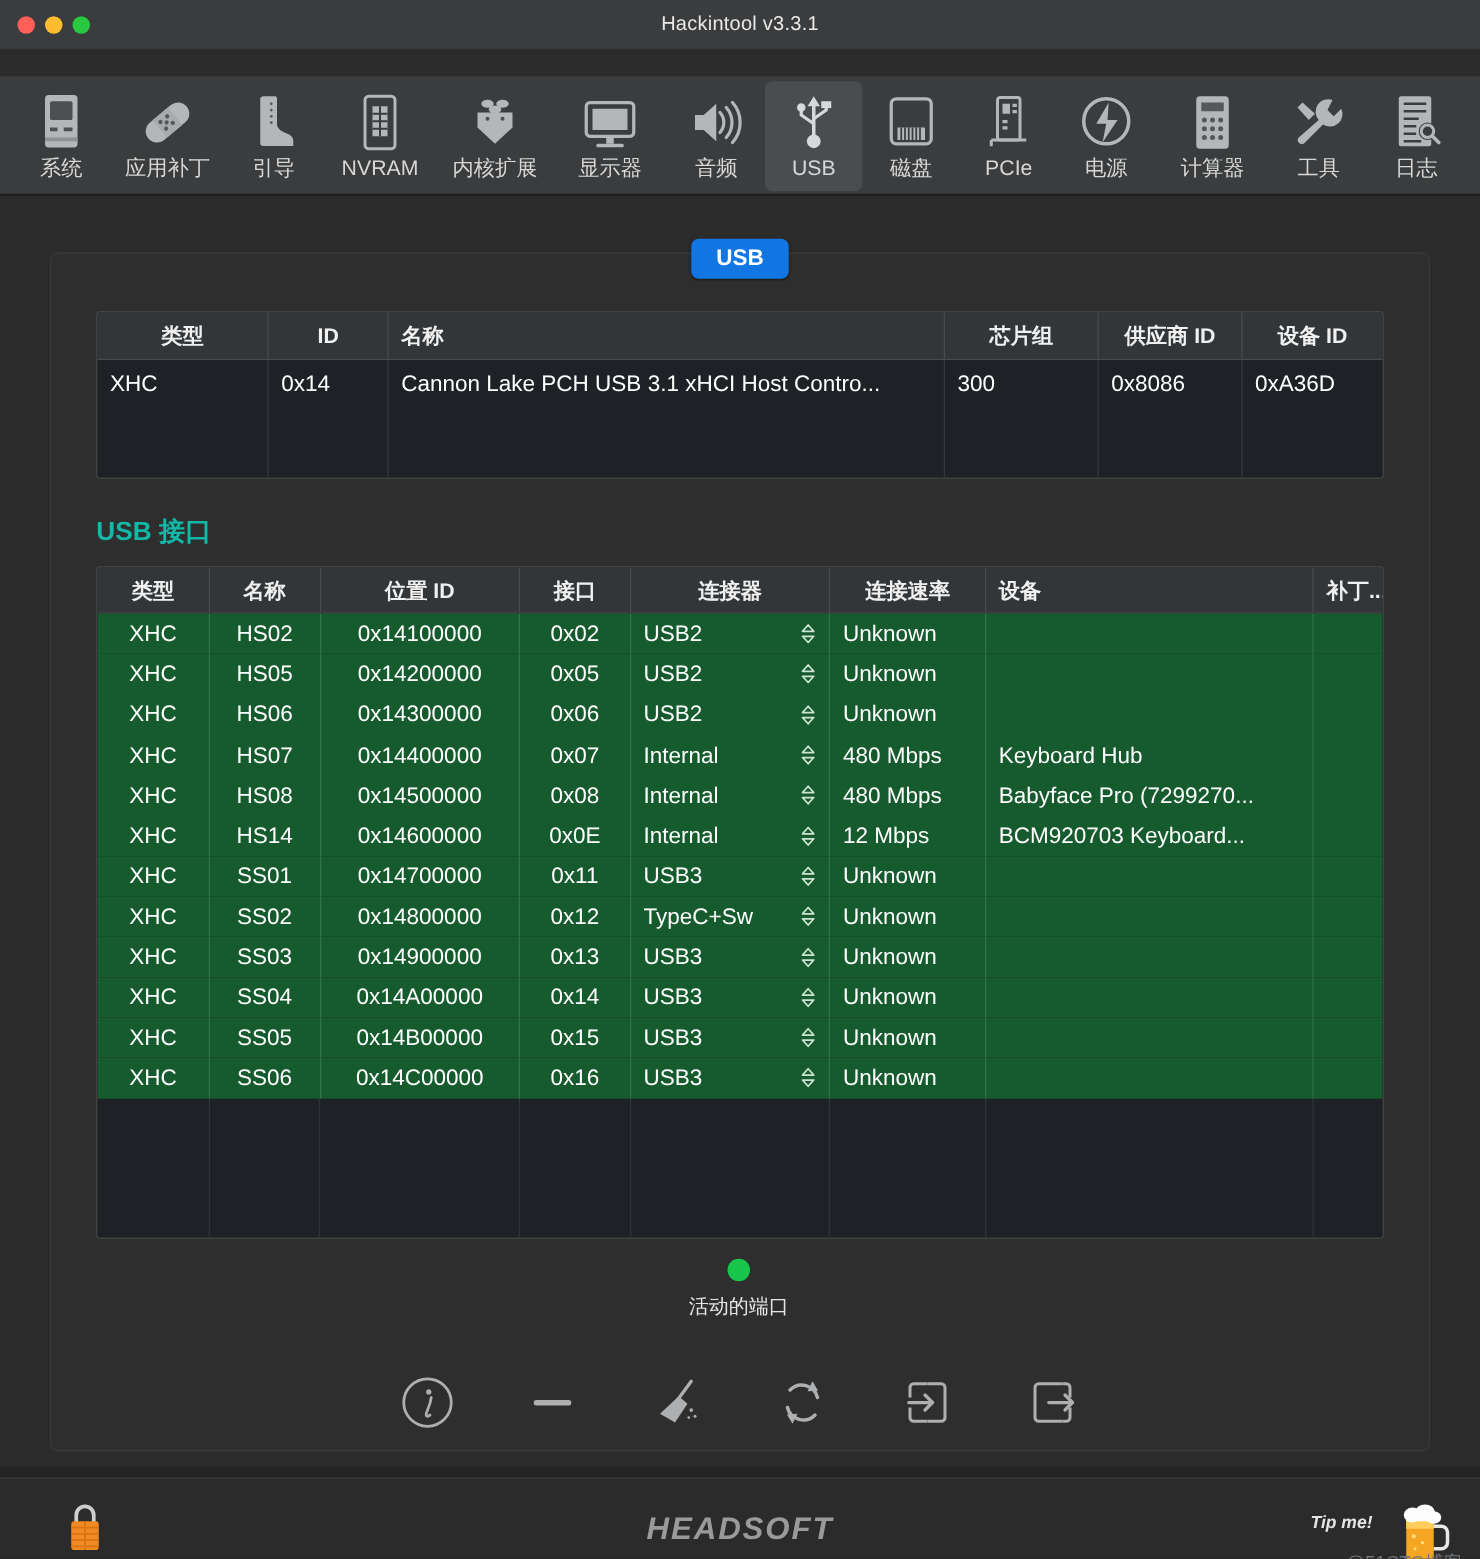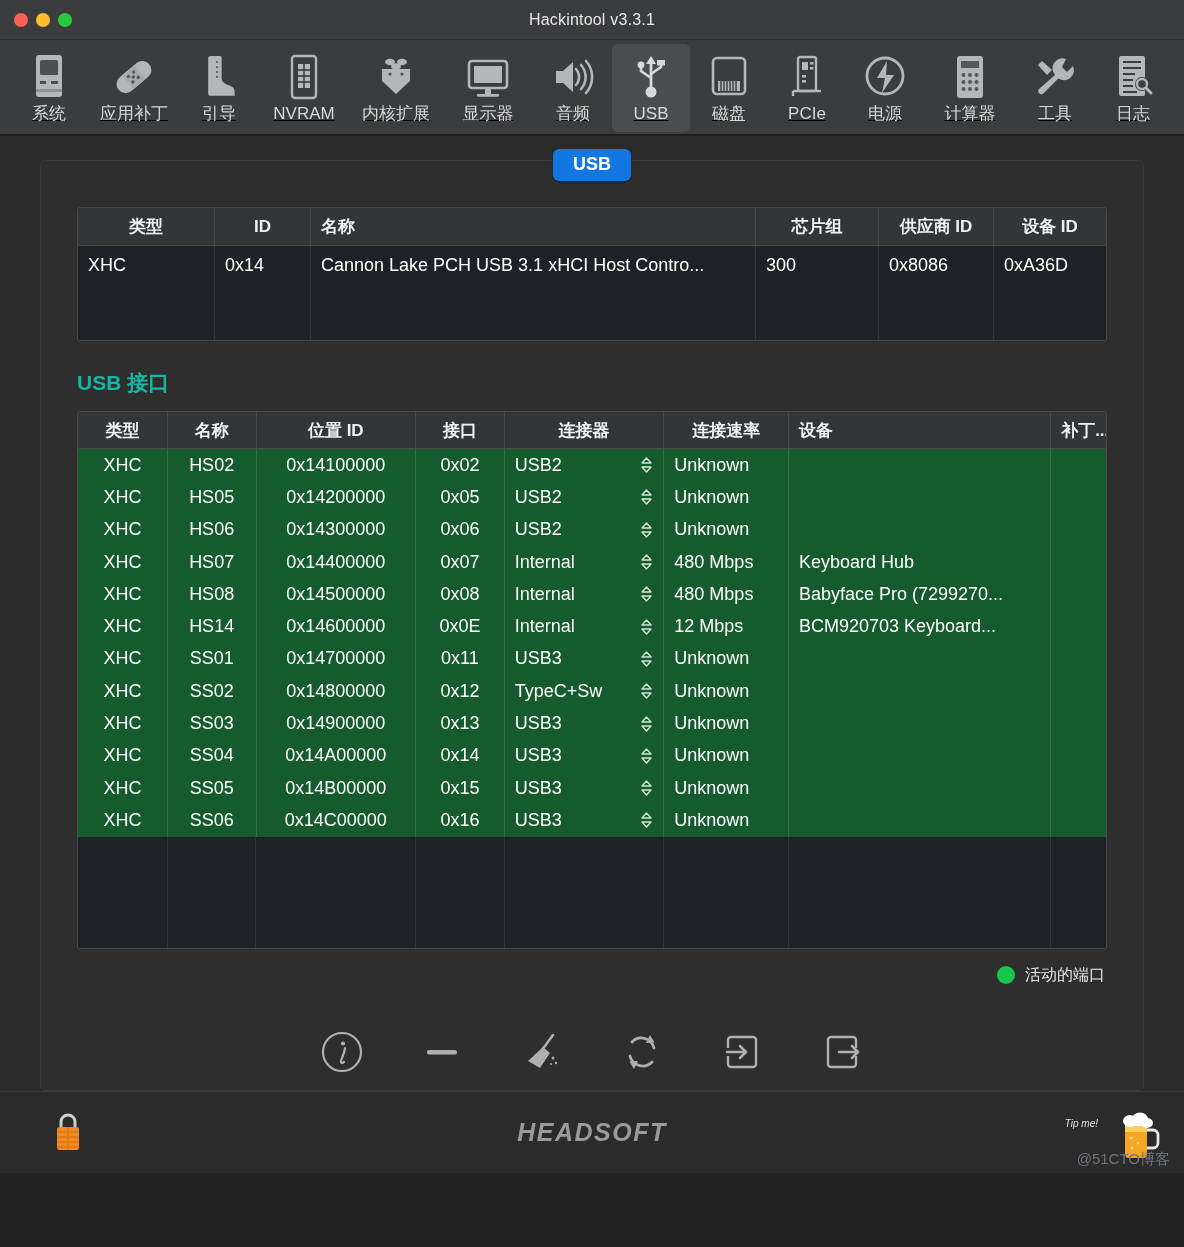--- a/index.html
+++ b/index.html
@@ -7,20 +7,21 @@
     width: 1184px; height: 1247px;
     background: #242424;
     font-family: "Liberation Sans", sans-serif;
     overflow: hidden;
   }
   .window {
     width: 1184px; height: 1173px;
     background: #2b2b2b;
     display: flex; flex-direction: column;
     position: relative;
+    gap: 21px;
   }
 
   
   .titlebar {
     height: 40px; flex: 0 0 40px;
     background: #3a3c3e;
     border-bottom: 1px solid #2e3032;
     position: relative;
     display: flex; align-items: center;
   }
@@ -35,21 +36,20 @@
     pointer-events: none;
   }
 
   
   .toolbar {
     flex: 0 0 96px; height: 96px;
     background: #3a3c3e;
     border-bottom: 2px solid #1c1e20;
     display: flex; align-items: flex-start;
     padding: 4px 8px 0 10px;
-    text-decoration: underline;
   }
   .tb-item {
     width: 78px; height: 88px;
     display: flex; flex-direction: column;
     align-items: center; justify-content: flex-start;
     border-radius: 6px; padding-top: 6px;
     cursor: default;
   }
   .tb-item.active { background: #4a4d50; }
   .tb-ico { height: 54px; display:flex; align-items:center; justify-content:center; }
@@ -159,21 +159,21 @@
   .stepper {
     margin-left: auto; display: flex; flex-direction: column;
     align-items: center; justify-content: center; gap: 1px;
     color: #cfe3d4; line-height: 7px;
   }
   .stepper svg { display:block; }
 
   
   .legend {
     display: flex; align-items: center; justify-content: flex-end;
-    gap: 10px; margin-top: 16px; padding-right: 2px;
+    gap: 10px; margin-top: 16px; padding-right: 2px; flex-direction: column;
   }
   .legend-dot { width: 18px; height: 18px; border-radius: 50%; background: #17c64a; }
   .legend-label { color: #e4e4e4; font-size: 16px; }
 
   
   .actions {
     display: flex; align-items: center; justify-content: center;
     gap: 54px; margin-top: 28px; height: 76px;
   }
   .act { width: 46px; height: 46px; display: flex; align-items: center; justify-content: center; }
@@ -188,21 +188,21 @@
   }
   .lock { margin-left: 50px; }
   .brand {
     position: absolute; left: 0; right: 0; text-align: center;
     color: #9a9a9a; font-size: 25px; font-weight: bold;
     font-style: italic; letter-spacing: 1.5px;
     pointer-events: none;
   }
   .tip {
     position: absolute; right: 86px; top: 26px;
-    color: #e4e4e4; font-size: 10px; font-weight: normal; font-style: italic;
+    color: #e4e4e4; font-size: 14px; font-weight: bold; font-style: italic;
   }
   .beer { position: absolute; right: 22px; top: 16px; }
   .watermark {
     position: absolute; right: 14px; bottom: 4px;
     color: #6f747a; font-size: 15px;
   }
 </style>
 </head>
 <body>
 

